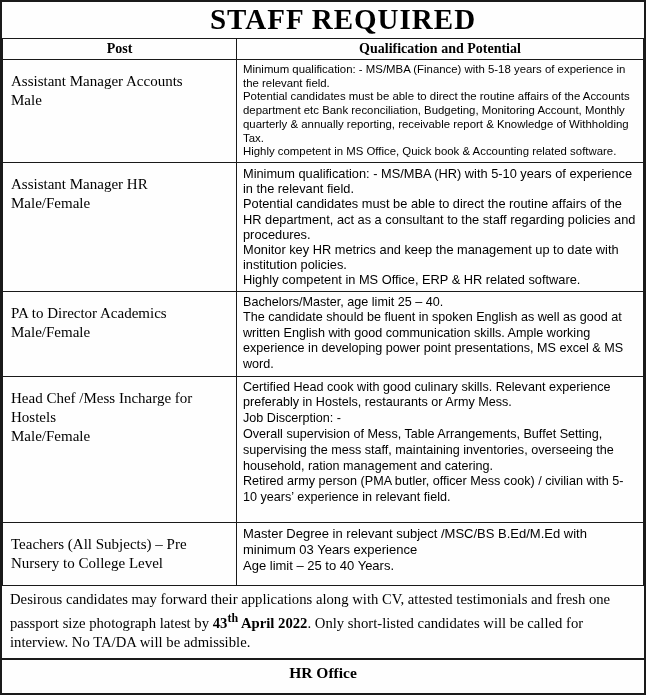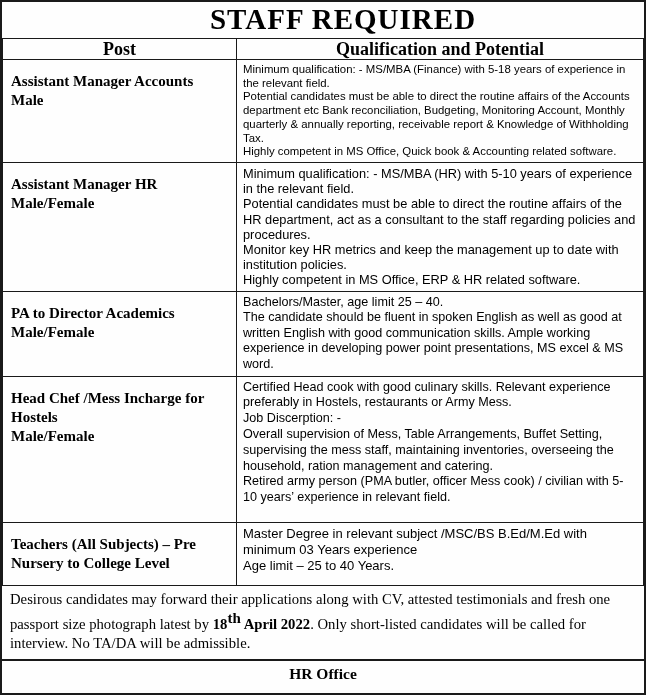--- a/index.html
+++ b/index.html
@@ -33,49 +33,49 @@
     padding: 1px 0 2px 0;
     margin-left: 40px;
   }
   table.jobs { width: 100%; border-collapse: collapse; table-layout: fixed; }
   table.jobs th, table.jobs td {
     border: 1.5px solid #1a1a1a;
     vertical-align: top;
   }
   th.col-post { width: 234px; }
   table.jobs th {
-    font-size: 18px;
+    font-size: 14px;
     font-weight: bold;
     text-align: center;
     padding: 1px 4px;
     line-height: 18px;
   }
   td.post {
-    font-weight: bold;
+    font-weight: normal;
     font-size: 15px;
     line-height: 19px;
     padding: 12px 8px;
   }
   td.qual {
     font-family: "Liberation Sans", sans-serif;
     padding: 3px 6px;
   }
   td.qual div { margin: 0; }
   tr.r1 { height: 97px; }  tr.r1 td.qual { font-size: 11.4px; line-height: 13.7px; }
   tr.r2 { height: 121px; } tr.r2 td.qual { font-size: 12.8px; line-height: 15.2px; }
   tr.r3 { height: 70px; }  tr.r3 td.qual { font-size: 12.6px; line-height: 15.6px; }
   tr.r4 { height: 146px; } tr.r4 td.qual { font-size: 12.6px; line-height: 15.8px; margin-left: 12px; }
   tr.r5 { height: 55px; }  tr.r5 td.qual { font-size: 13px;   line-height: 16px; }
   .note {
     border-bottom: 2px solid #1a1a1a;
     padding: 4px 8px 5px 8px;
     font-size: 14.7px;
     line-height: 19.5px;
   }
-  .note b sup { font-size: 15px; }
+  .note b sup { font-size: 12px; }
   .hr-office {
     flex: 1;
     text-align: center;
     padding-top: 4px;
     font-size: 15.5px;
     line-height: 18px;
   }
   .hr-title { font-weight: bold; font-size: 15.5px; }
 </style>
 </head>
@@ -152,21 +152,21 @@
         <td class="qual">
           <div>Master Degree in relevant subject /MSC/BS B.Ed/M.Ed with minimum 03 Years experience</div>
           <div>Age limit – 25 to 40 Years.</div>
         </td>
       </tr>
 
     </tbody>
   </table>
 
   <div class="note">
-    <span>Desirous candidates may forward their applications along with CV, attested testimonials and fresh one passport size photograph latest by </span><b><span>18</span><sup>th</sup><span> April 2022</span></b><span>. Only short-listed candidates will be called for interview. No TA/DA will be admissible.</span>
+    <span>Desirous candidates may forward their applications along with CV, attested testimonials and fresh one passport size photograph latest by </span><b><span>43</span><sup>th</sup><span> April 2022</span></b><span>. Only short-listed candidates will be called for interview. No TA/DA will be admissible.</span>
   </div>
 
   <div class="hr-office">
     <div class="hr-title">HR Office</div>
 
   </div>
 
 </div>
 
 </body></html>

